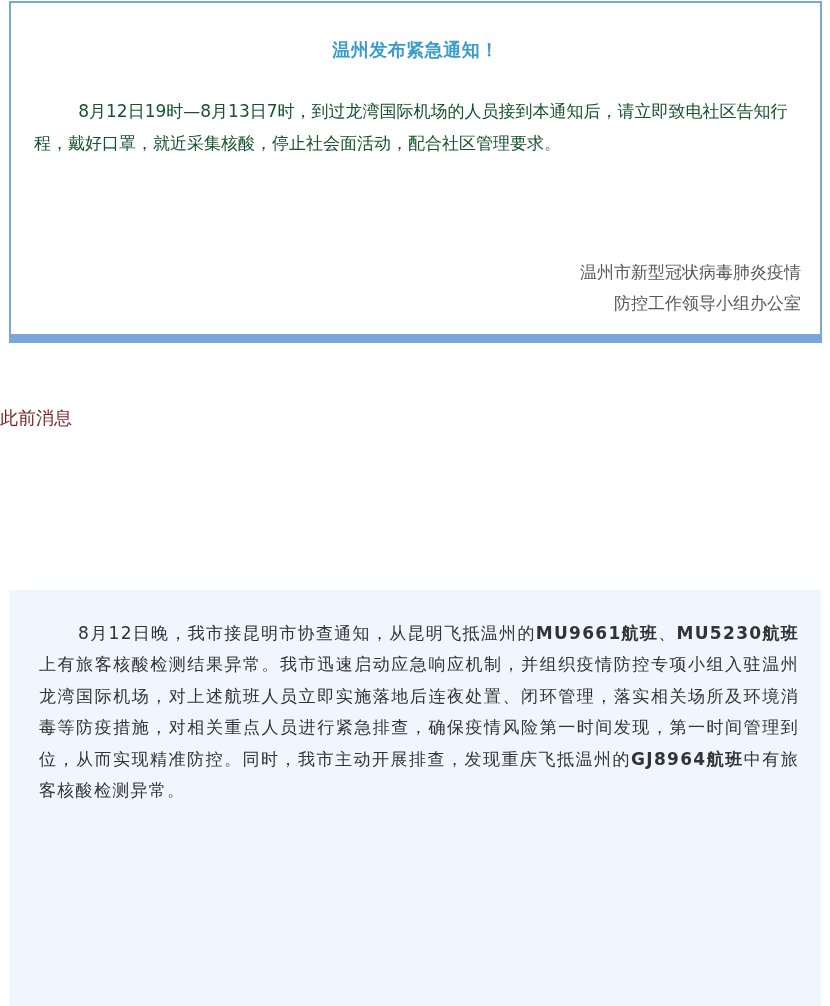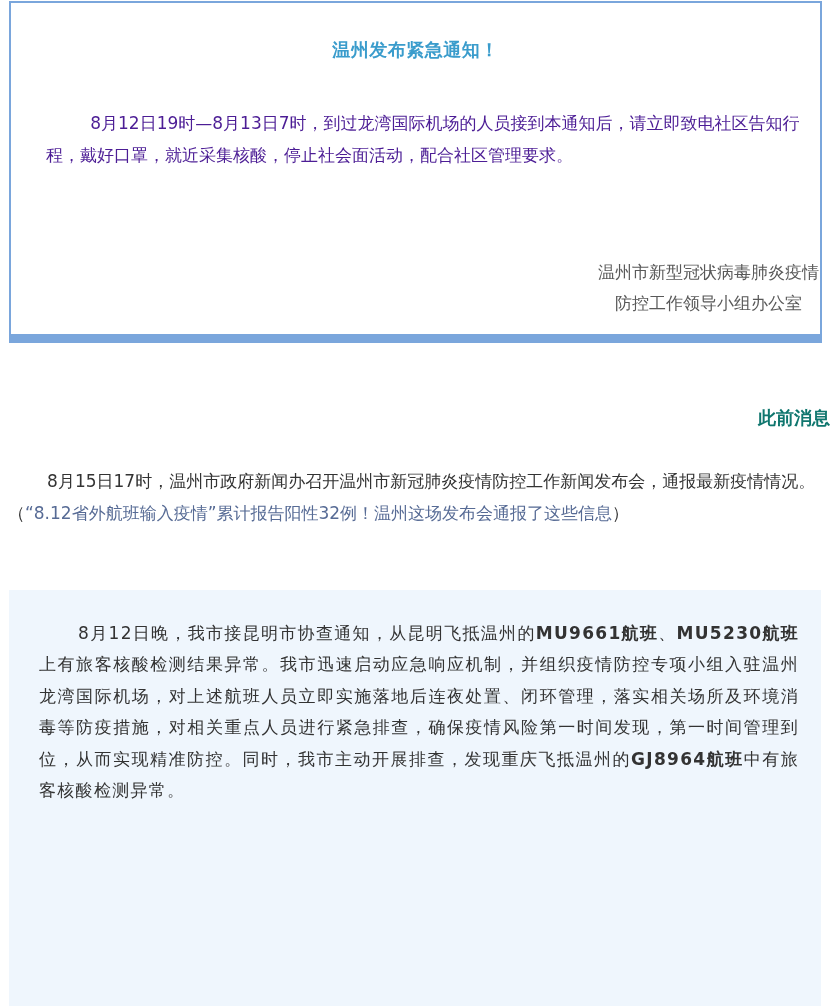--- a/index.html
+++ b/index.html
@@ -38,43 +38,43 @@
     letter-spacing: 0.5px;
   }
   .notice-body {
     position: absolute;
     left: 19px;
     top: 88px;
     width: 772px;
     font-size: 17px;
     line-height: 32px;
     text-indent: 2.6em;
-    color: #4c1d95;
-    margin: 16px;
+    color: #14532d;
+    margin: 4px;
   }
   .notice-signature {
     position: absolute;
-    right: 1px;
+    right: 19px;
     top: 254px;
-    text-align: center;
+    text-align: right;
     font-size: 17px;
     line-height: 31px;
     color: #595959;
   }
   .notice-signature div { white-space: nowrap; }
 
   
   .prev-title {
     position: absolute;
     left: 0; width: 830px;
     top: 406px;
-    text-align: right;
+    text-align: left;
     font-size: 18px;
-    font-weight: bold;
-    color: #0f766e;
+    font-weight: normal;
+    color: #7f1d1d;
   }
   .prev-body {
     position: absolute;
     left: 8px;
     top: 465px;
     width: 816px;
     font-size: 17px;
     line-height: 32px;
     text-indent: 2.3em;
     color: #333333;
@@ -117,20 +117,19 @@
     <div class="notice-title">温州发布紧急通知！</div>
     <p class="notice-body">8月12日19时—8月13日7时，到过龙湾国际机场的人员接到本通知后，请立即致电社区告知行程，戴好口罩，就近采集核酸，停止社会面活动，配合社区管理要求。</p>
     <div class="notice-signature">
       <div>温州市新型冠状病毒肺炎疫情</div>
       <div>防控工作领导小组办公室</div>
     </div>
   </div>
 
   <div class="prev-title">此前消息</div>
 
-  <p class="prev-body"><span>8月15日17时，温州市政府新闻办召开温州市新冠肺炎疫情防控工作新闻发布会，通报最新疫情情况。</span> <span class="paren">（</span><span class="link">“8.12省外航班输入疫情”累计报告阳性32例！温州这场发布会通报了这些信息</span><span class="paren">）</span></p>
 
   <div class="detail-box">
     <p class="detail-para p1"><span>8月12日晚，我市接昆明市协查通知，从昆明飞抵温州的</span><b>MU9661航班</b><span>、</span><b>MU5230航班</b><span>上有旅客核酸检测结果异常。我市迅速启动应急响应机制，并组织疫情防控专项小组入驻温州龙湾国际机场，对上述航班人员立即实施落地后连夜处置、闭环管理，落实相关场所及环境消毒等防疫措施，对相关重点人员进行紧急排查，确保疫情风险第一时间发现，第一时间管理到位，从而实现精准防控。同时，我市主动开展排查，发现重庆飞抵温州的</span><b>GJ8964航班</b><span>中有旅客核酸检测异常。</span></p>
 
   </div>
 
 </div>
 
 </body></html>

